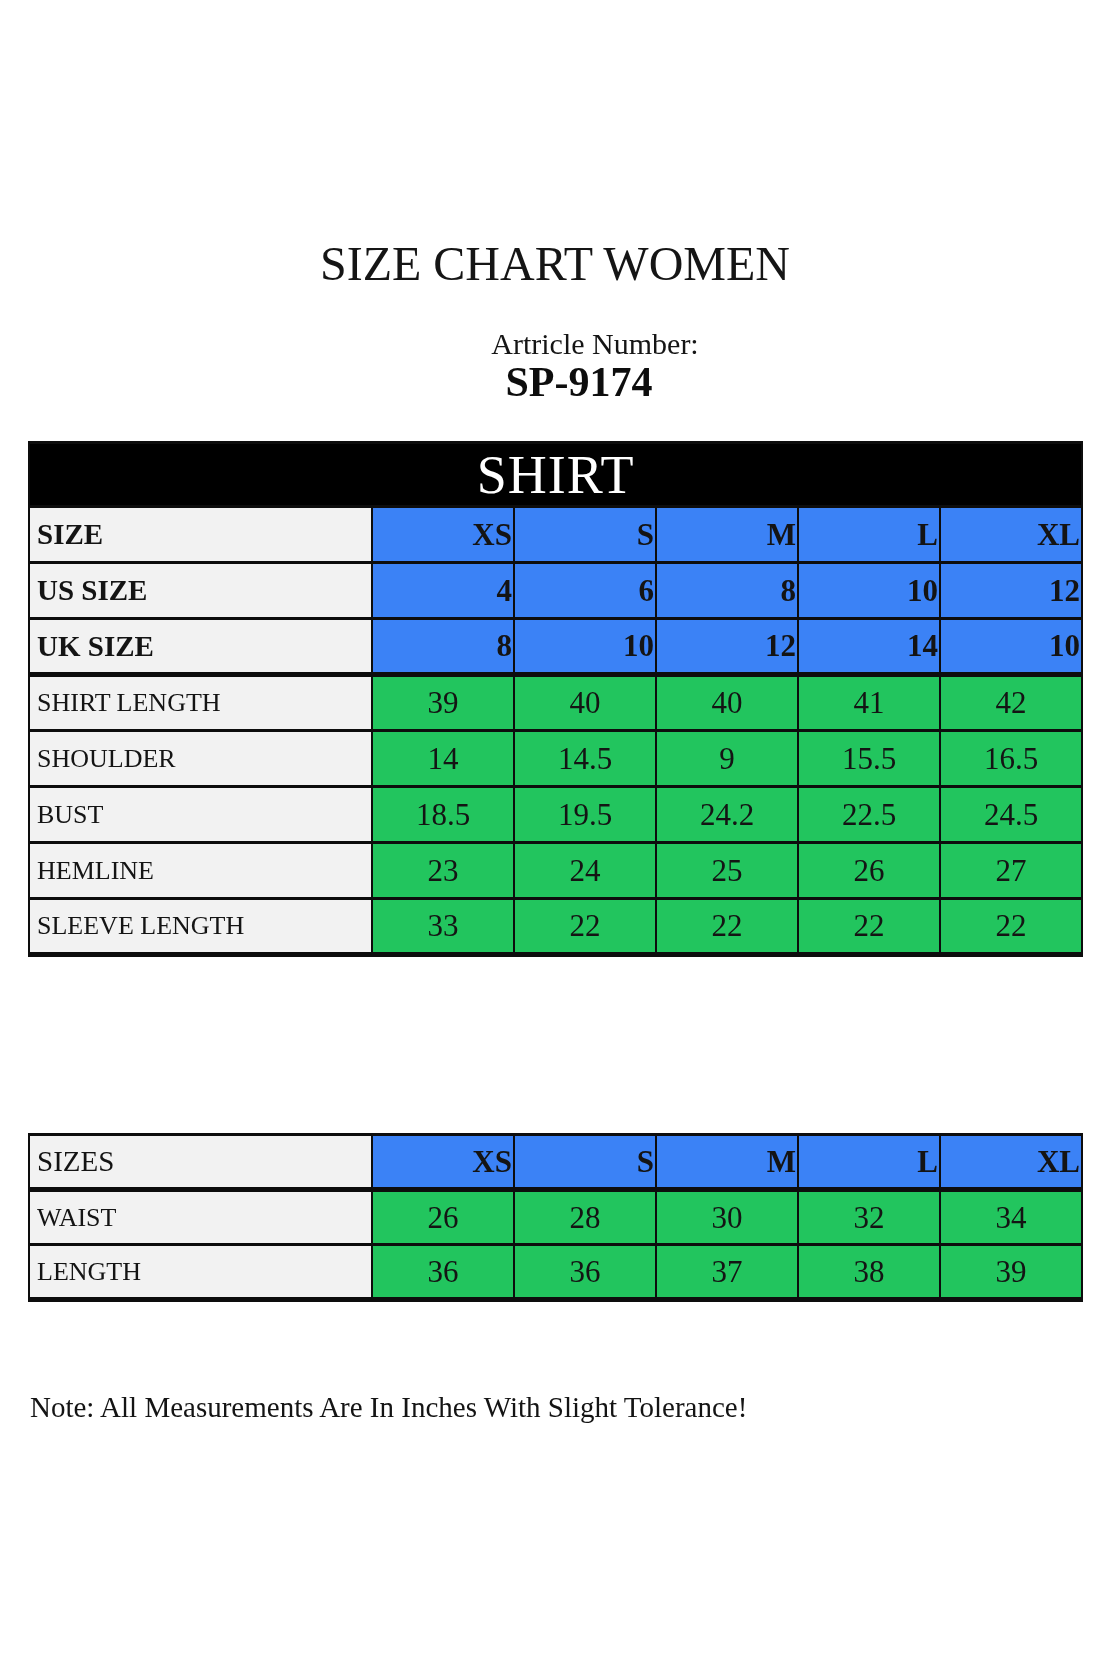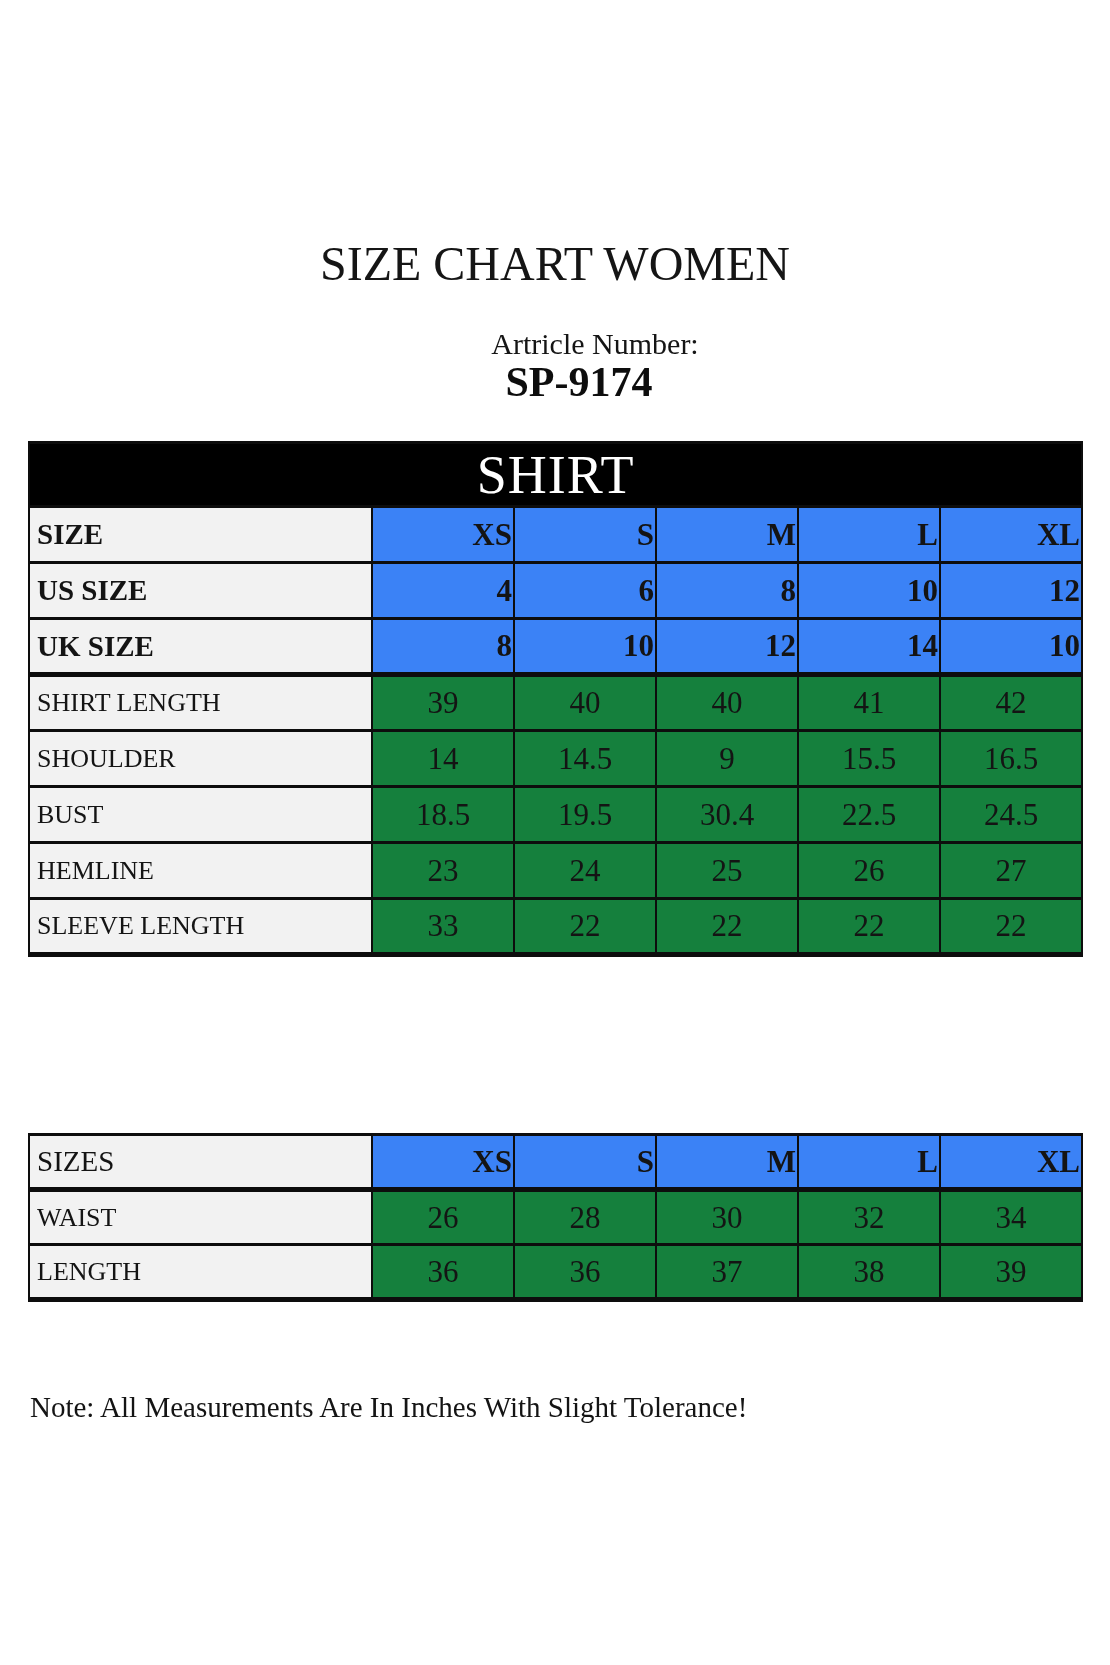--- a/index.html
+++ b/index.html
@@ -49,21 +49,21 @@
   }
   table.sz tr.r{height:56px;}
   #trouser-table tr.r{height:55px;}
 
   td.lbl{
     background:#f2f2f2;
     text-align:left;padding:0 4px 0 7px;
     font-size:26px;color:#141414;
   }
   td.val{
-    background:#15803d;
+    background:#22c55e;
     text-align:center;font-size:31px;color:#141414;
   }
   tr.hdr td.val{background:#3b82f6;font-weight:bold;text-align:right;}
   tr.hdr td.lbl{font-size:29px;}
   tr.boldlbl td.lbl{font-weight:bold;}
   tr.thick td{border-top-width:5px;}
   tr.last td{border-bottom-width:5px;}
 
   .note{
     position:absolute;top:1391px;left:30px;
@@ -129,21 +129,21 @@
       <td class="val">14</td>
       <td class="val">14.5</td>
       <td class="val">9</td>
       <td class="val">15.5</td>
       <td class="val">16.5</td>
     </tr>
     <tr class="r">
       <td class="lbl">BUST</td>
       <td class="val">18.5</td>
       <td class="val">19.5</td>
-      <td class="val">30.4</td>
+      <td class="val">24.2</td>
       <td class="val">22.5</td>
       <td class="val">24.5</td>
     </tr>
     <tr class="r">
       <td class="lbl">HEMLINE</td>
       <td class="val">23</td>
       <td class="val">24</td>
       <td class="val">25</td>
       <td class="val">26</td>
       <td class="val">27</td>

